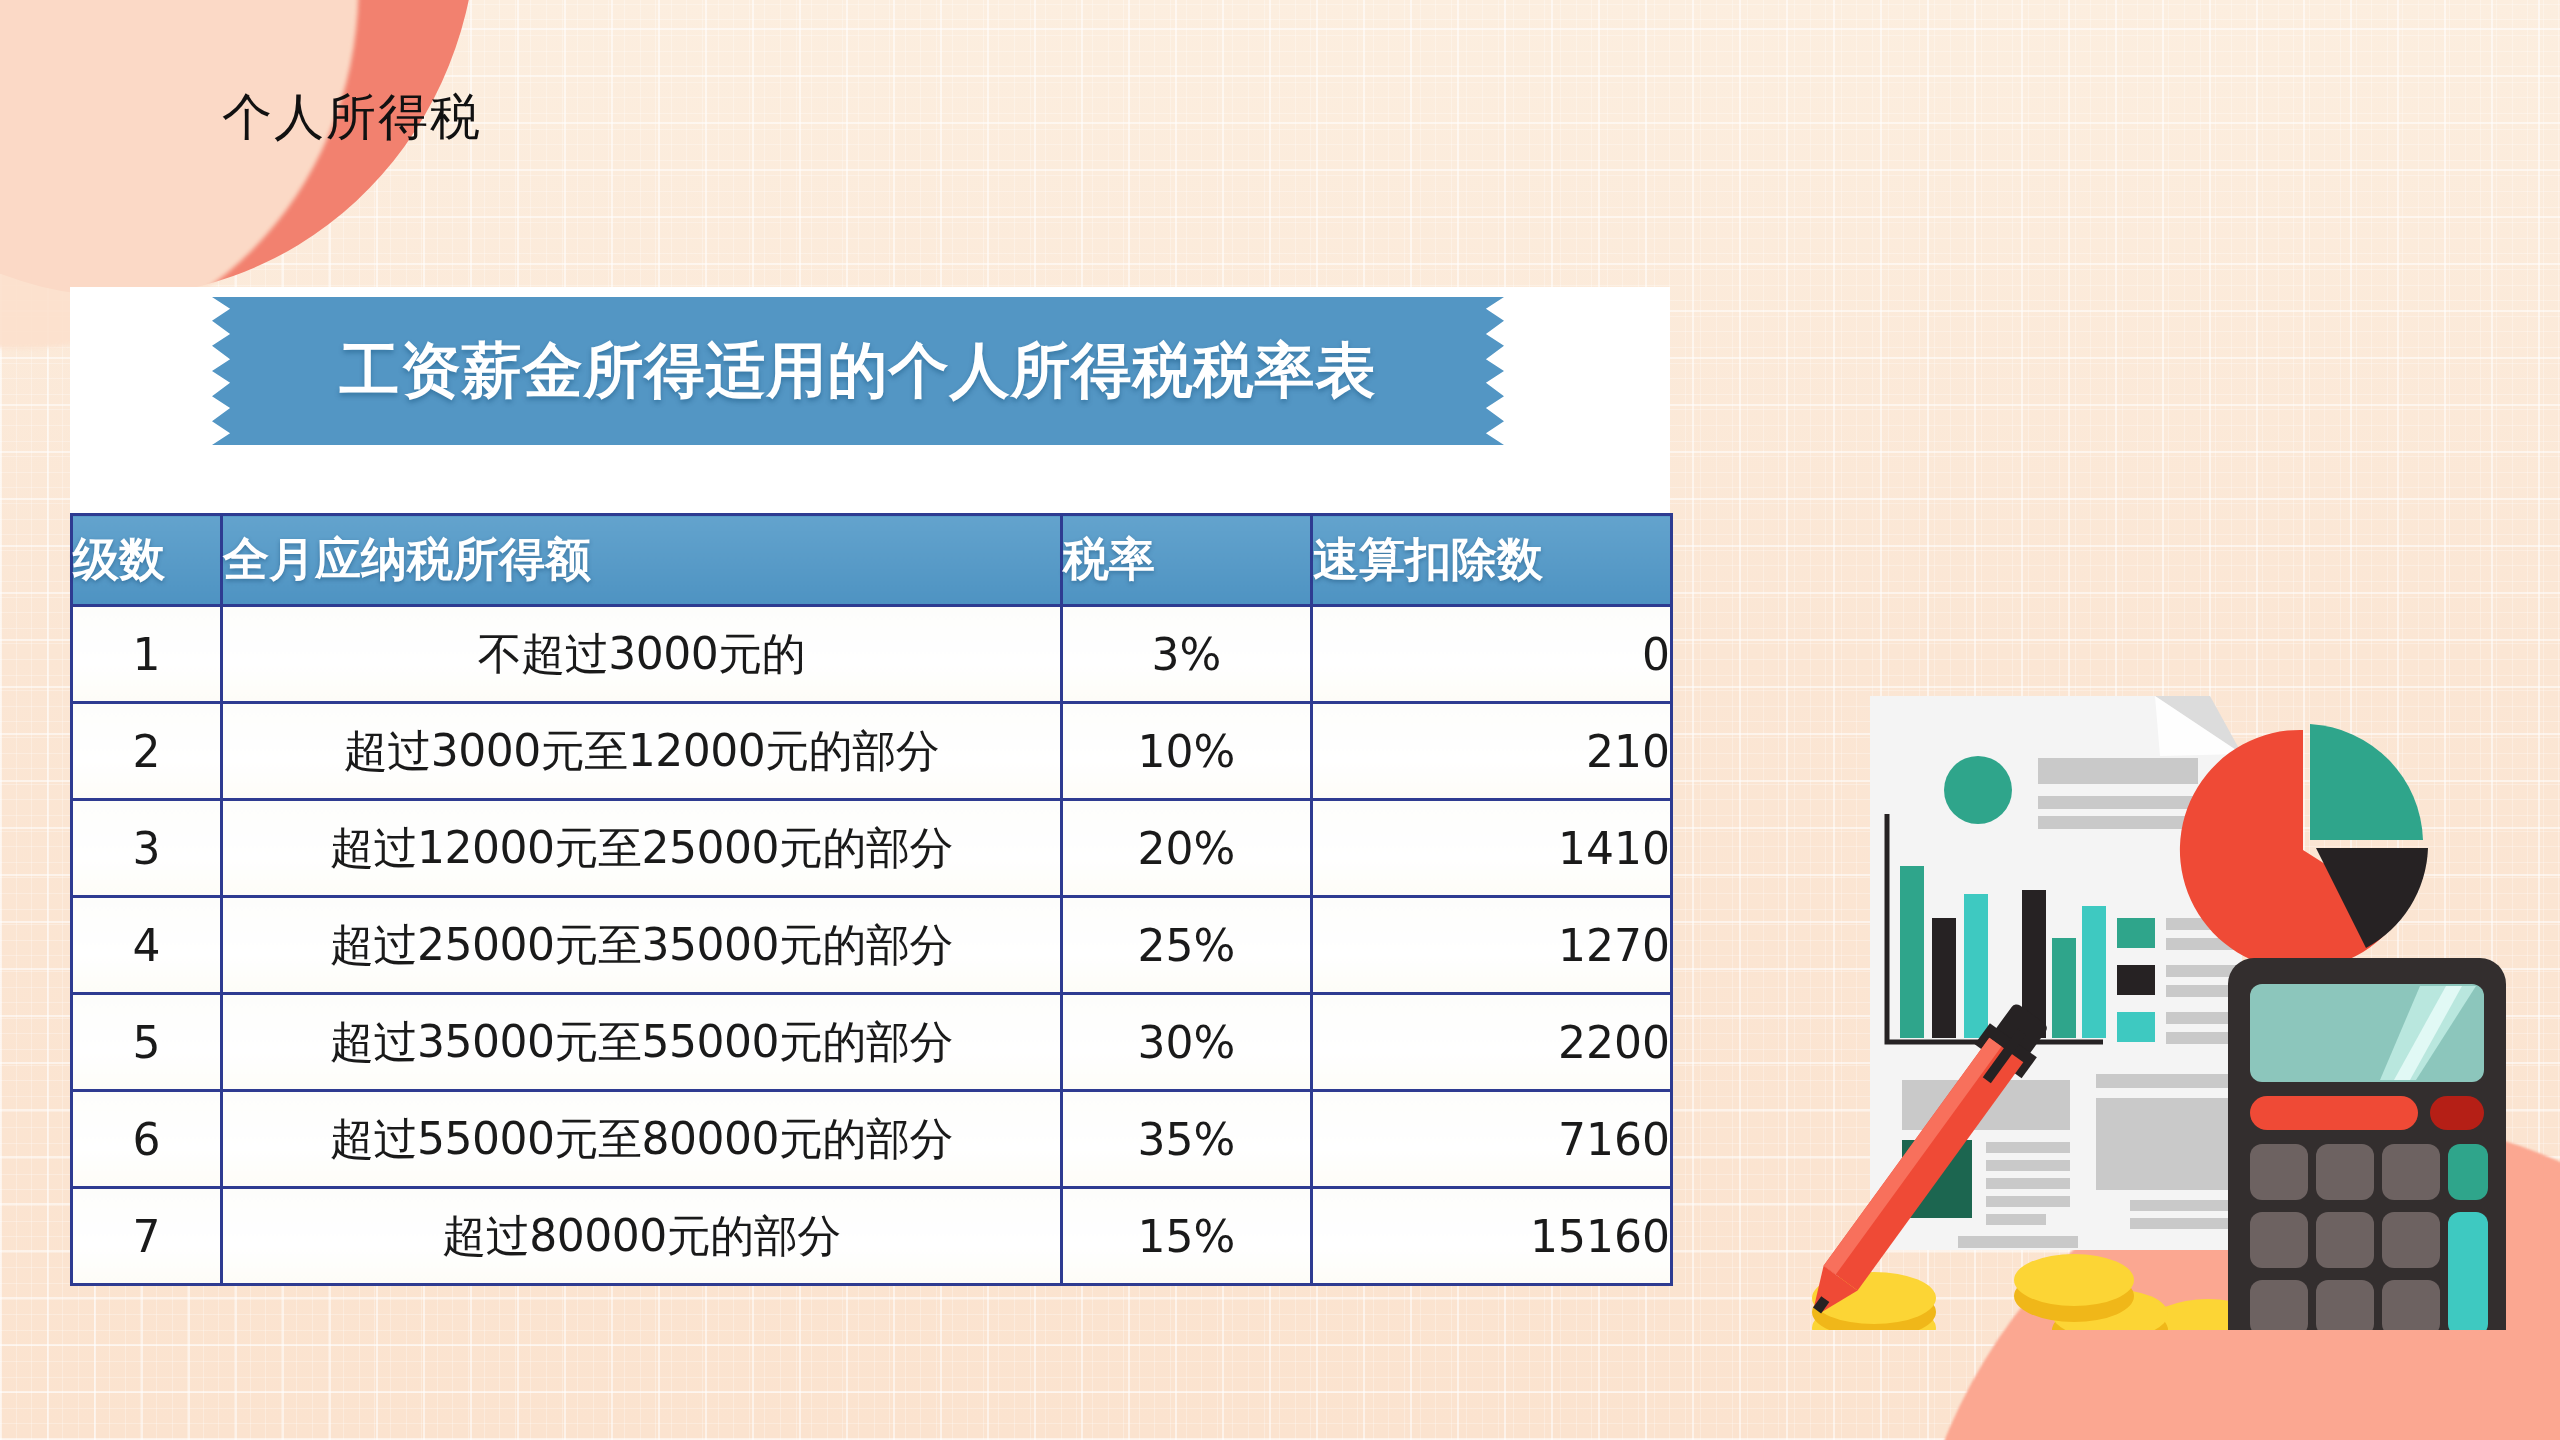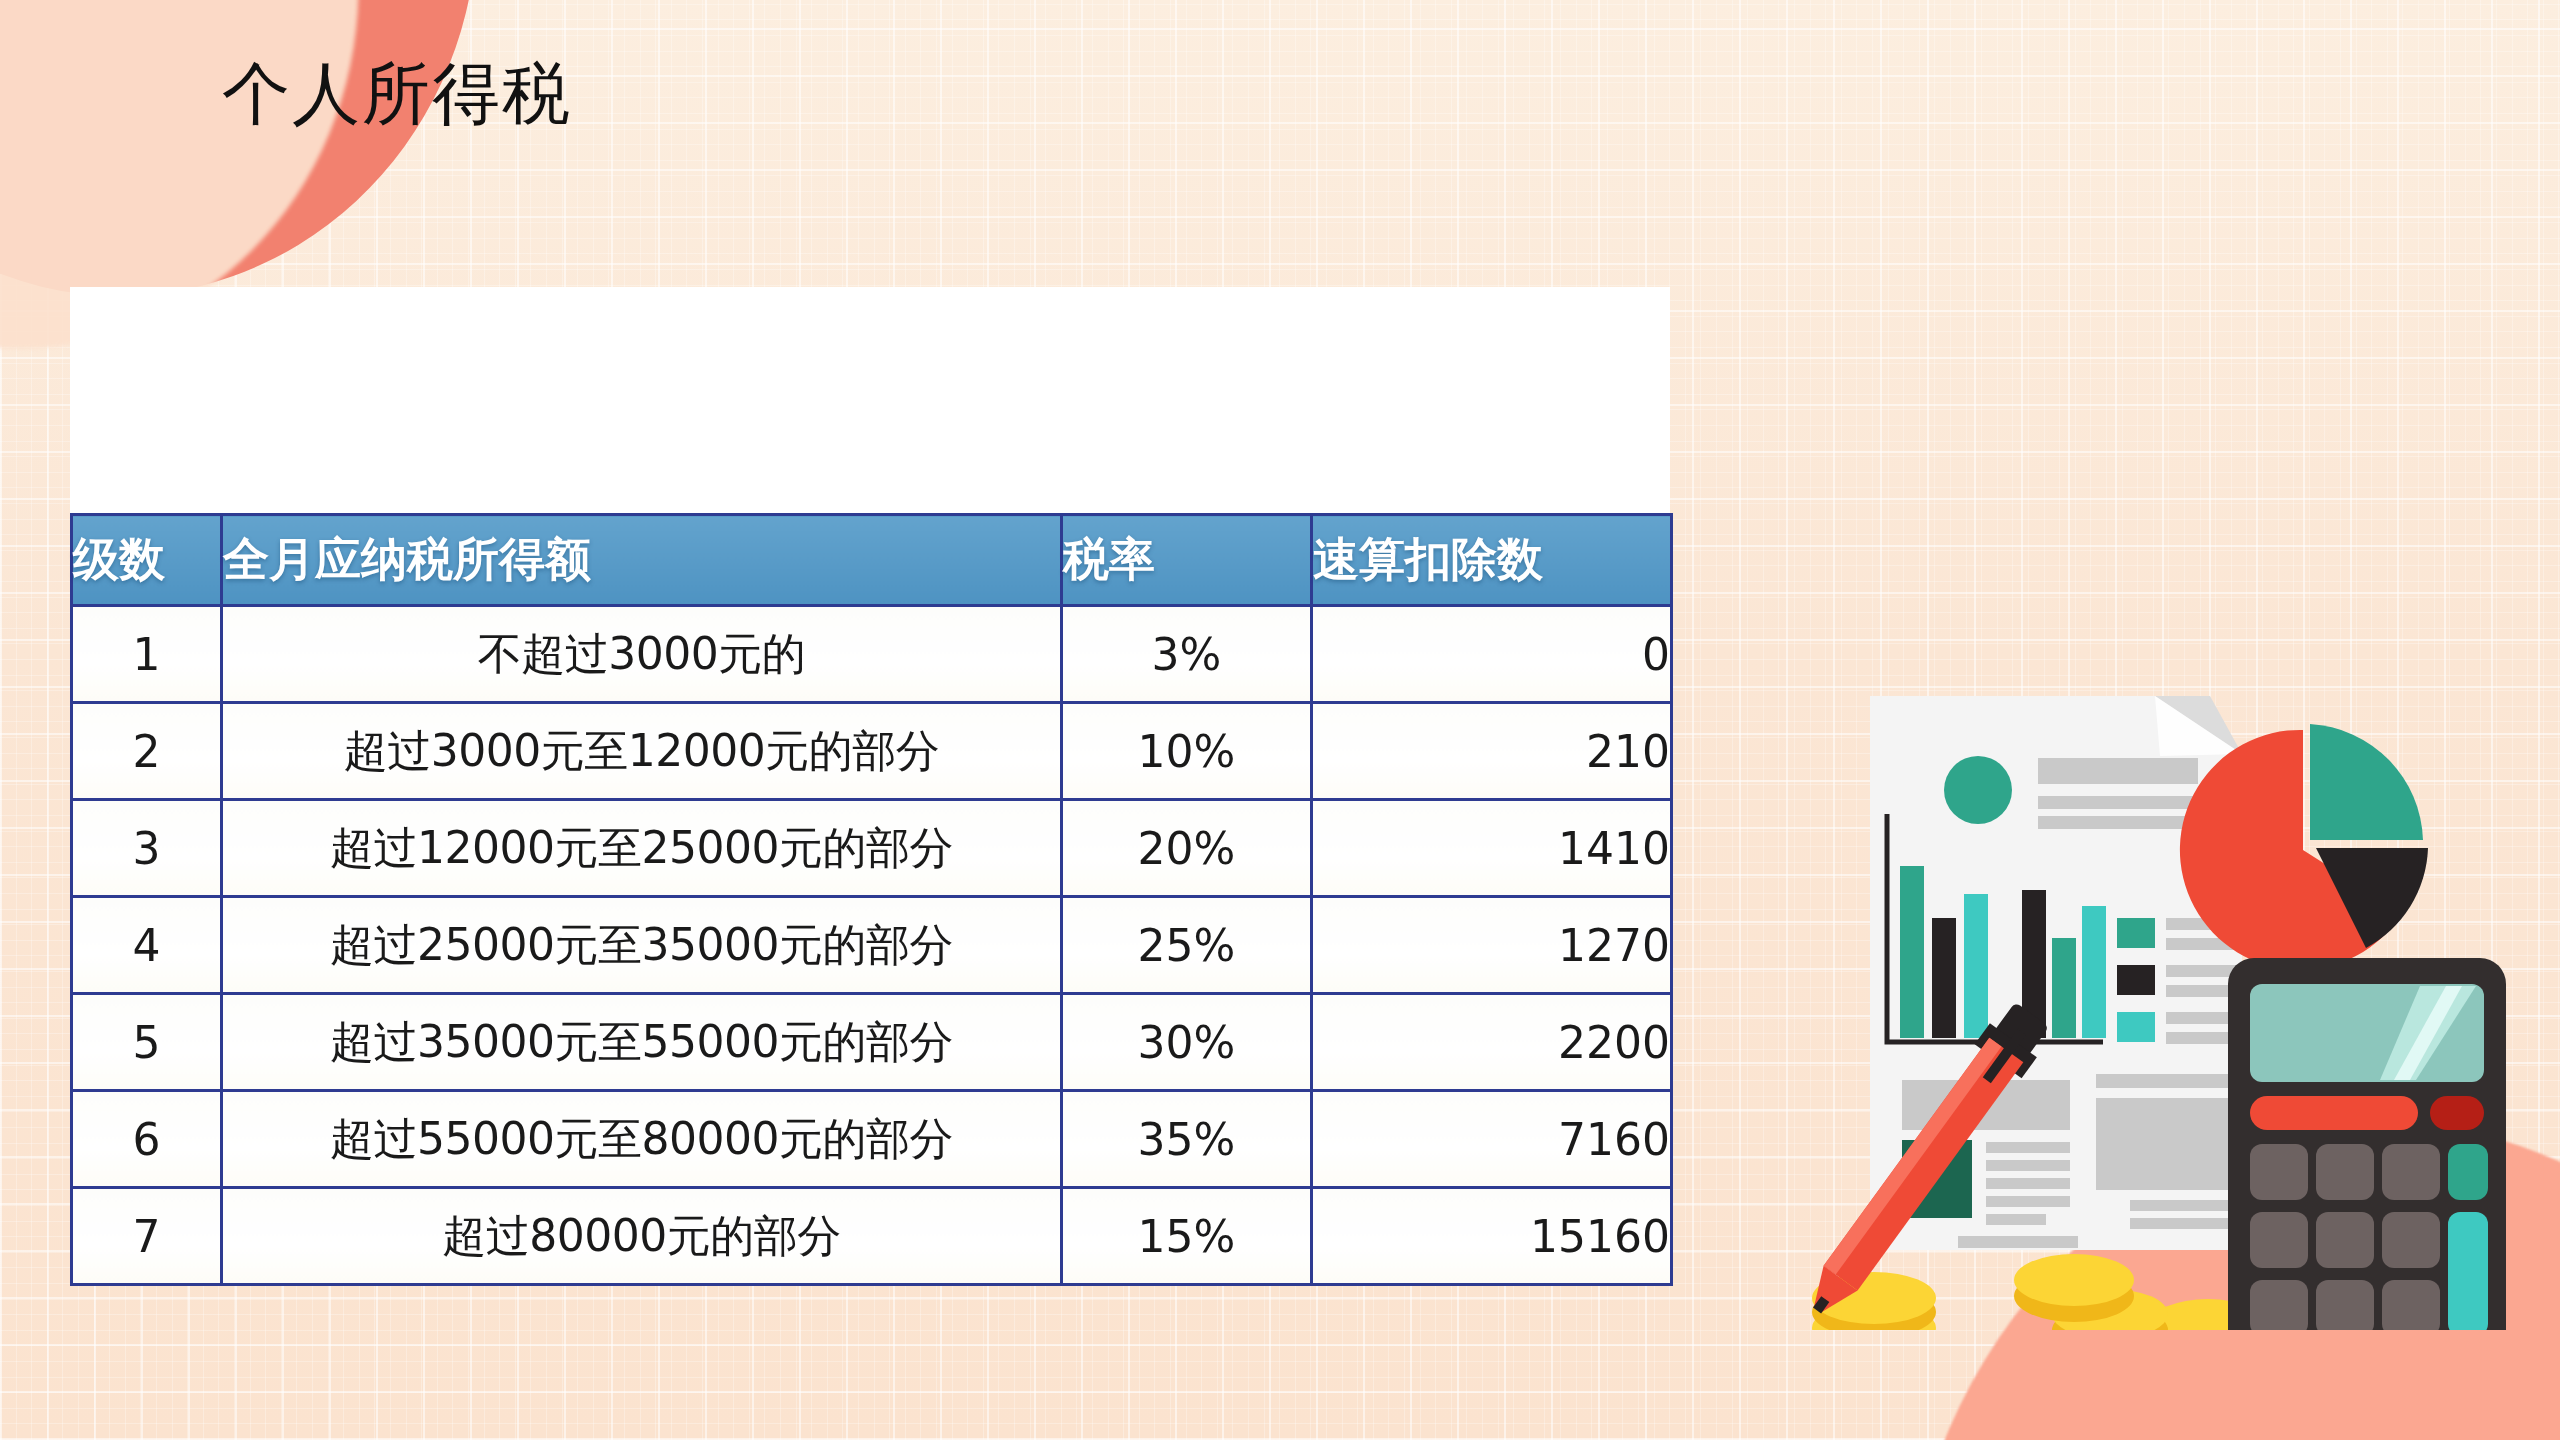--- a/index.html
+++ b/index.html
@@ -55,23 +55,23 @@
   }
   #blob-br-light{
     right:-300px;bottom:-430px;width:820px;height:690px;
     background:rgba(253,214,195,.8);
     border-radius:74% 66% 0 0/100% 78% 0 0;
     filter:blur(16px);
   }
 
   
   #page-title{
-    position:absolute;left:222px;top:60px;
+    position:absolute;left:222px;top:92px;
     font-family:"DejaVu Serif","Liberation Serif",serif;
-    font-size:68px;line-height:1;color:#111;letter-spacing:2px;
+    font-size:50px;line-height:1;color:#111;letter-spacing:2px;
     white-space:nowrap;
   }
 
   
   #table-card{
     position:absolute;left:70px;top:287px;width:1600px;height:247px;
     background:#ffffff;
   }
 
   
@@ -149,20 +149,23 @@
 
   <div class="blob" id="blob-tl-dark"></div>
   <div class="blob" id="blob-tl-light"></div>
   <div class="blob" id="blob-br-light"></div>
   <div class="blob" id="blob-br-dark"></div>
 
   <div id="page-title">个人所得税</div>
 
   <div id="table-card"></div>
 
+  <div id="ribbon">
+    <span id="ribbon-text">工资薪金所得适用的个人所得税税率表</span>
+  </div>
 
   <table id="tax-table">
     <colgroup>
       <col class="w-level">
         <col class="w-range">
         <col class="w-rate">
         <col class="w-deduct">
     </colgroup>
     <thead>
       <tr>

